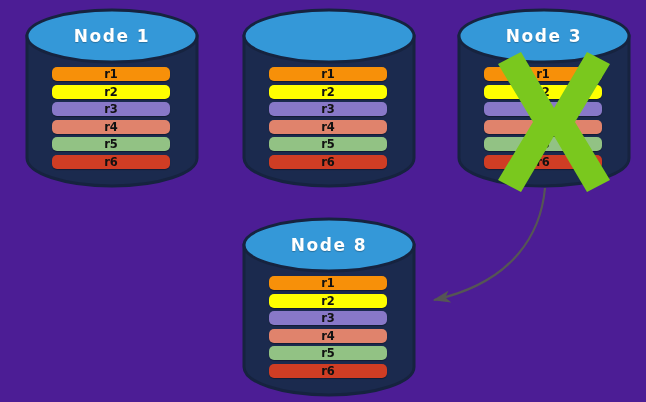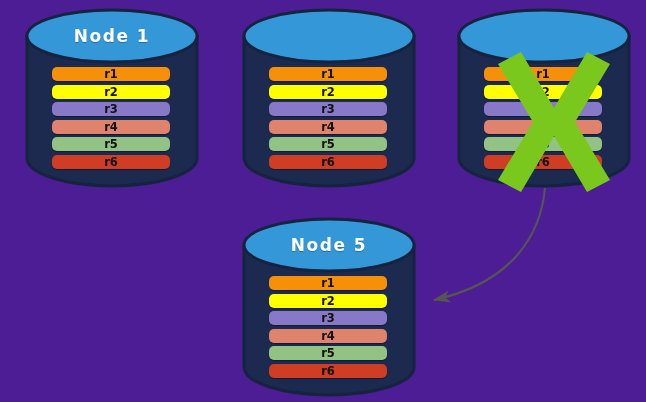--- a/index.html
+++ b/index.html
@@ -139,20 +139,21 @@
         <span class="row-label">r6</span>
       </div>
     </div>
   </div>
 
   <div class="node" style="left:455px; top:6px; width:178px; height:182px;">
     <svg class="node-svg" width="178" height="182" viewBox="0 0 178 182">
       <path d="M4,30 L4,152 A85,28 0 0 0 174,152 L174,30 Z" fill="#1b2a4e" stroke="#16233f" stroke-width="3"></path>
       <ellipse cx="89" cy="30" rx="85" ry="26" fill="#3498d8" stroke="#16233f" stroke-width="3"></ellipse>
     </svg>
+    <div class="node-title" style="top:20px;">Node  3</div>
     <div class="rows" style="left:29px; width:118px; top:61px;">
       <div class="row" style="background: rgb(247, 144, 9);">
         <span class="row-label">r1</span>
       </div>
       <div class="row" style="background: rgb(255, 255, 0);">
         <span class="row-label">r2</span>
       </div>
       <div class="row" style="background: rgb(136, 120, 200);">
         <span class="row-label">r3</span>
       </div>
@@ -170,21 +171,21 @@
     <svg class="cross" width="118" height="140" viewBox="0 0 118 140" style="left:40px; top:46px;">
       <path d="M3,12 L26,0 L59,56 L92,0 L115,12 L80,70 L115,128 L92,140 L59,84 L26,140 L3,128 L38,70 Z" fill="#7ac81e"></path>
     </svg>
   </div>
 
   <div class="node" style="left:240px; top:215px; width:178px; height:182px;">
     <svg class="node-svg" width="178" height="182" viewBox="0 0 178 182">
       <path d="M4,30 L4,152 A85,28 0 0 0 174,152 L174,30 Z" fill="#1b2a4e" stroke="#16233f" stroke-width="3"></path>
       <ellipse cx="89" cy="30" rx="85" ry="26" fill="#3498d8" stroke="#16233f" stroke-width="3"></ellipse>
     </svg>
-    <div class="node-title" style="top:20px;">Node  5</div>
+    <div class="node-title" style="top:20px;">Node  8</div>
     <div class="rows" style="left:29px; width:118px; top:61px;">
       <div class="row" style="background: rgb(247, 144, 9);">
         <span class="row-label">r1</span>
       </div>
       <div class="row" style="background: rgb(255, 255, 0);">
         <span class="row-label">r2</span>
       </div>
       <div class="row" style="background: rgb(136, 120, 200);">
         <span class="row-label">r3</span>
       </div>

